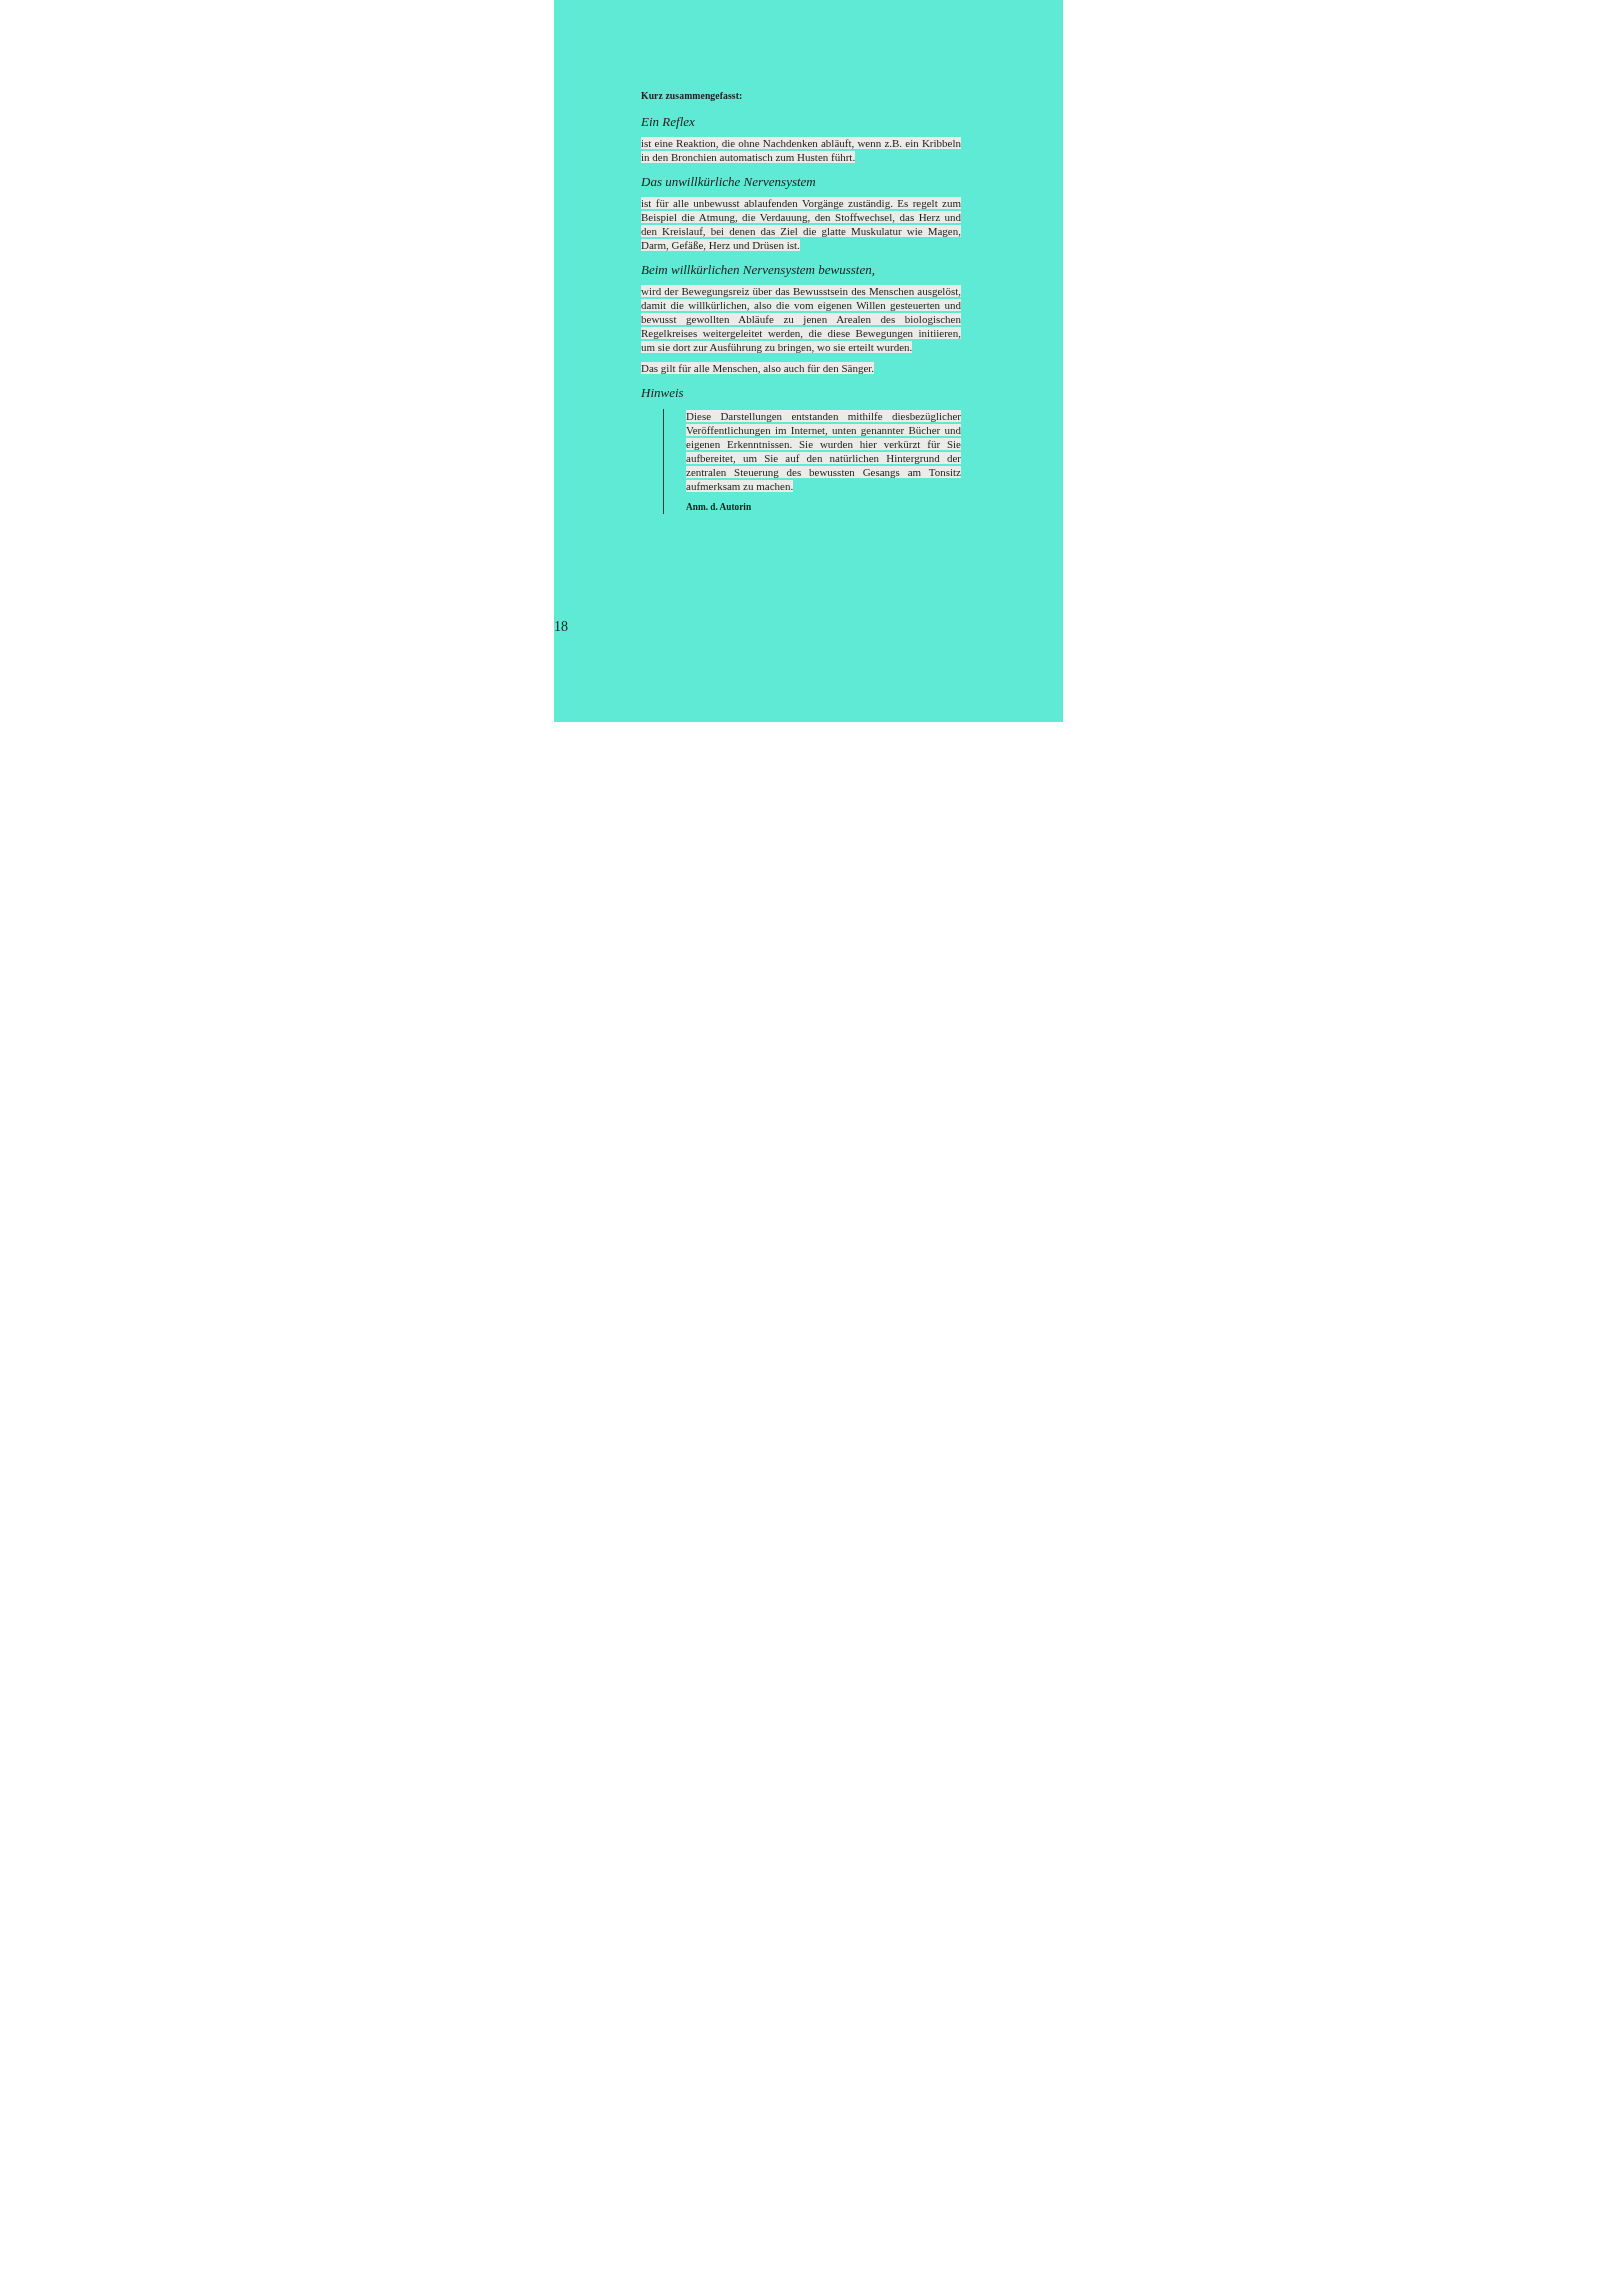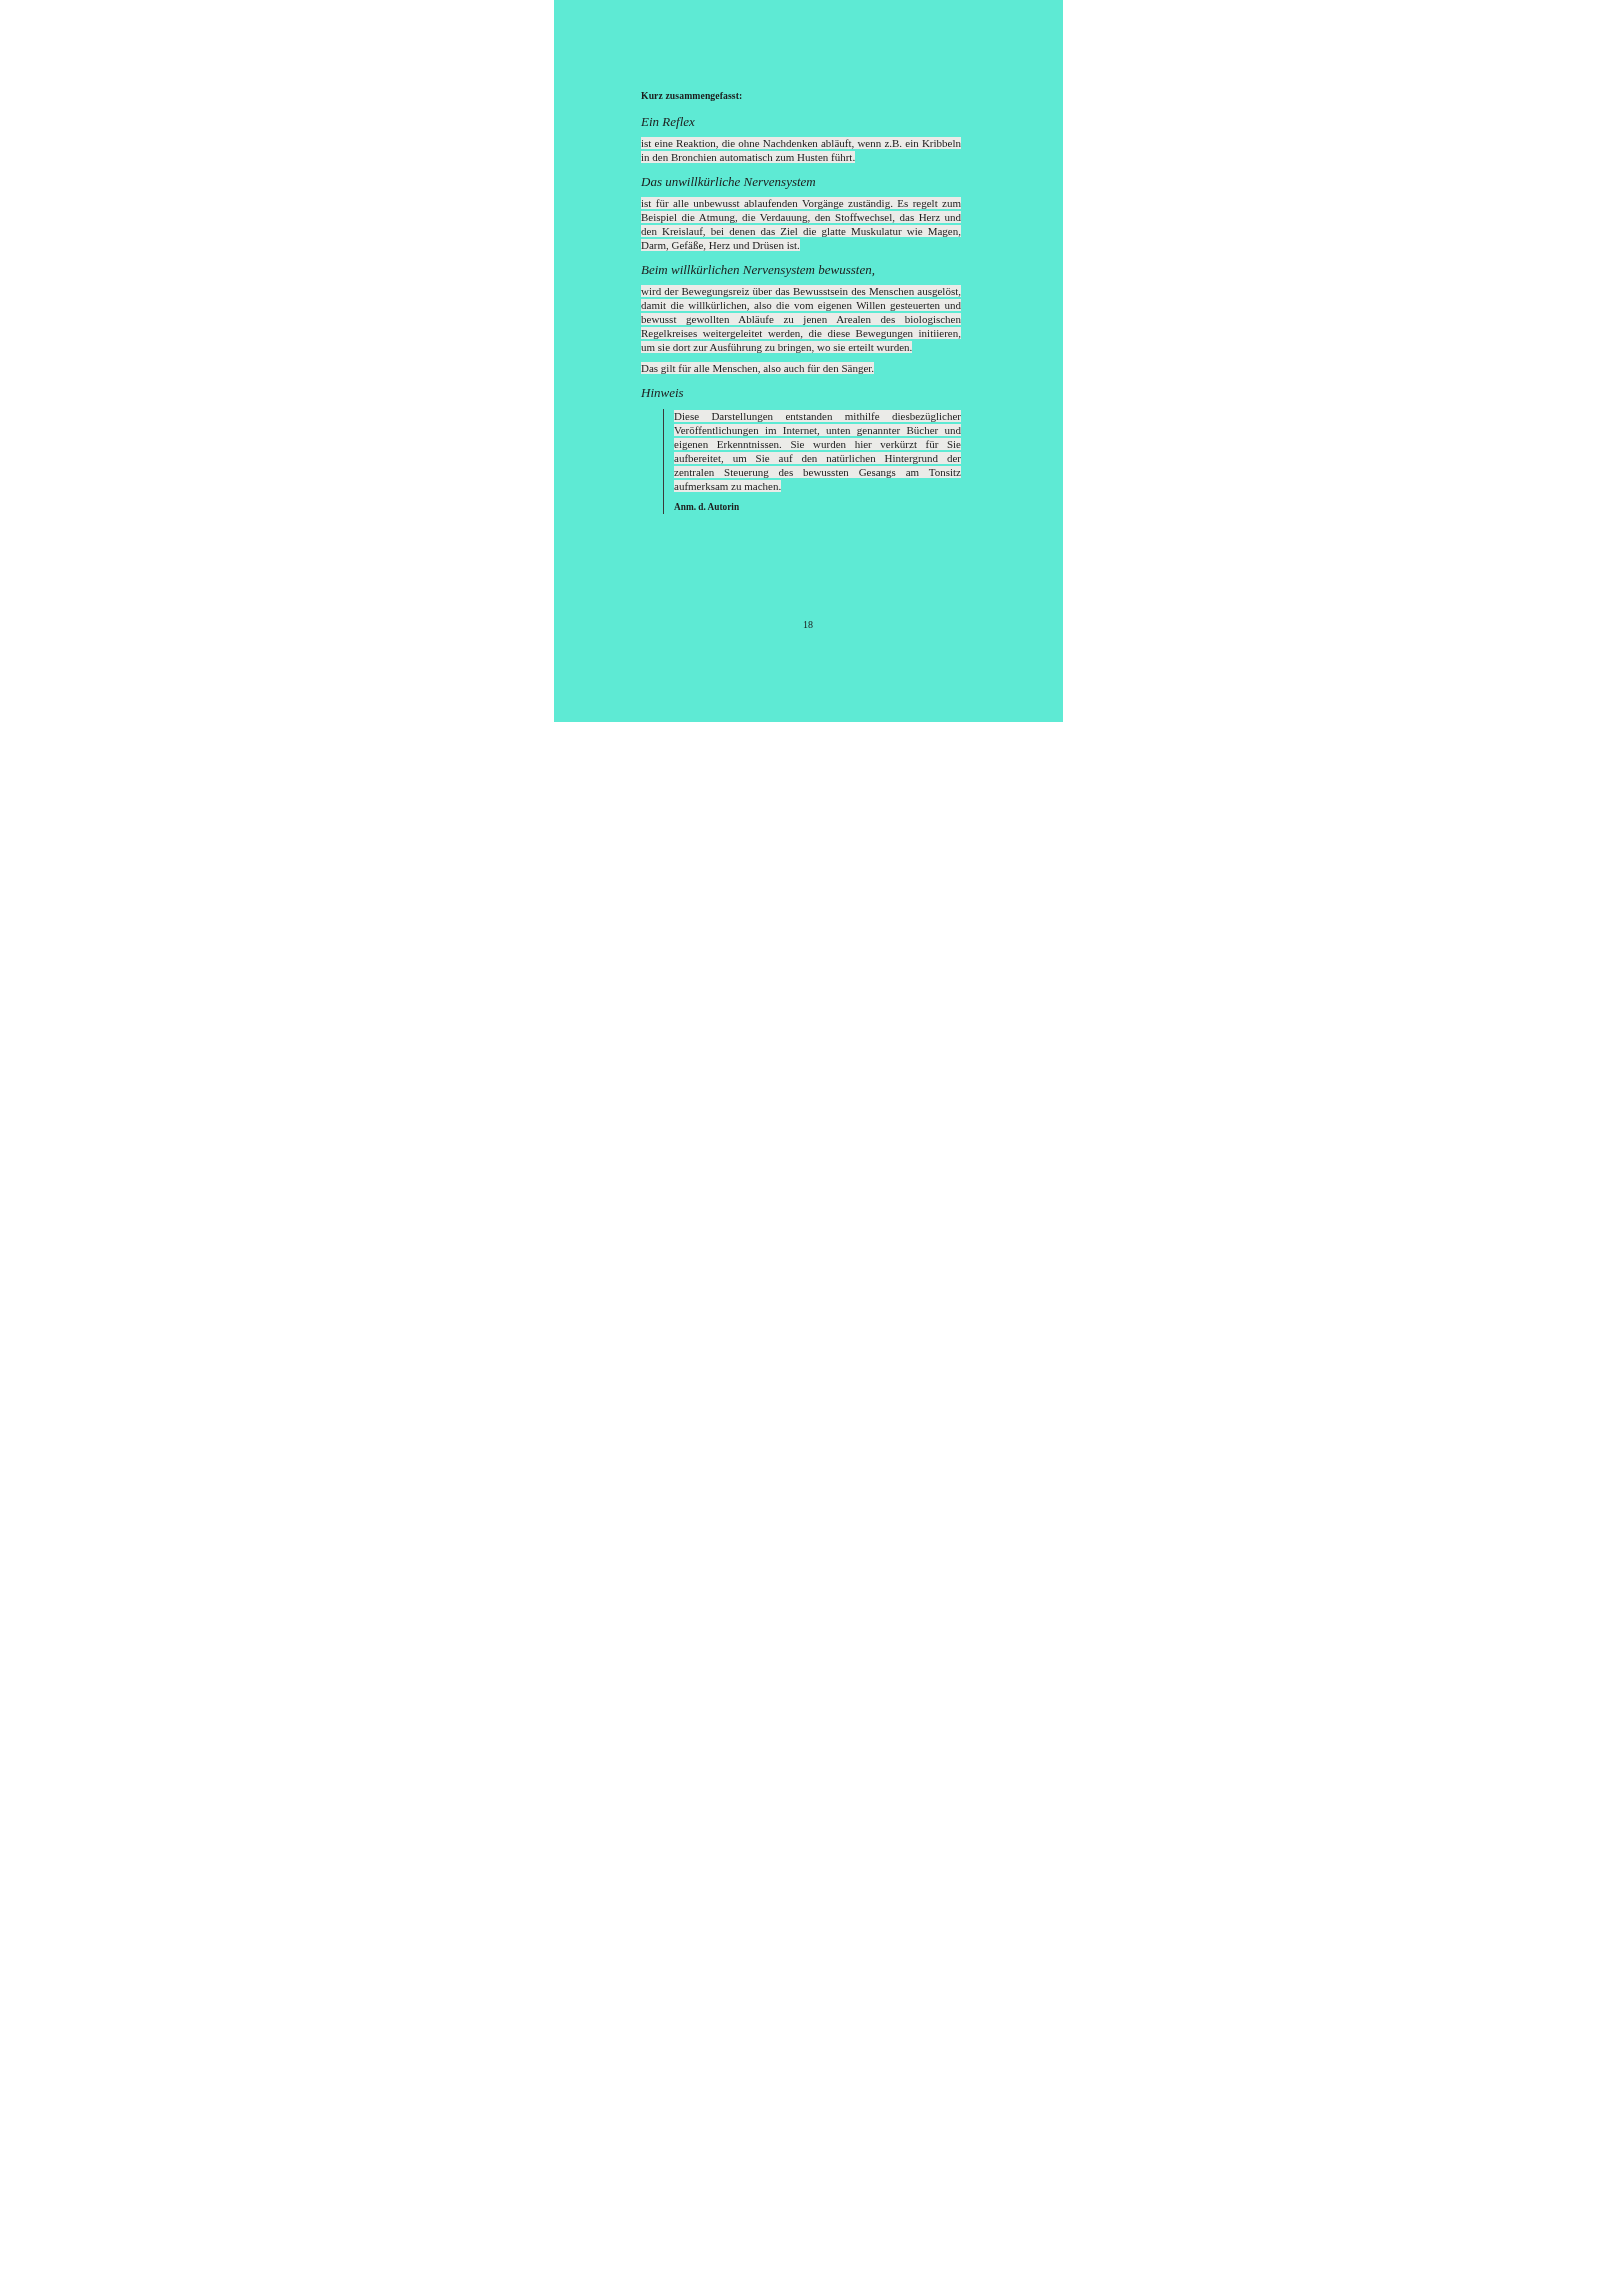--- a/index.html
+++ b/index.html
@@ -43,38 +43,38 @@
     line-height: 14px;
     text-align: justify;
     margin: 0 16px 7px 0;
   }
   .hl {
     background: #ebebe8;
   }
   .note-block {
     margin: 9.3px 0 0 22px;
     border-left: 0.9px solid #3a3a3a;
-    padding-left: 10px;
+    padding-left: 22px;
   }
   .note-block .body-para {
     margin-bottom: 0;
   }
   .note-attrib {
     font-size: 9.3px;
     line-height: 14px;
     margin: 7px 0 0 0;
     font-weight: bold;
   }
   .pagenum {
     position: absolute;
     left: 0;
     right: 1px;
     top: 619px;
-    text-align: center;
-    font-size: 10px;
+    text-align: left;
+    font-size: 14px;
     color: #1c1c1c;
   }
 </style>
 </head>
 <body>
 
 <div class="page">
   <div class="content">
 
     <p class="title">Kurz zusammengefasst:</p>

